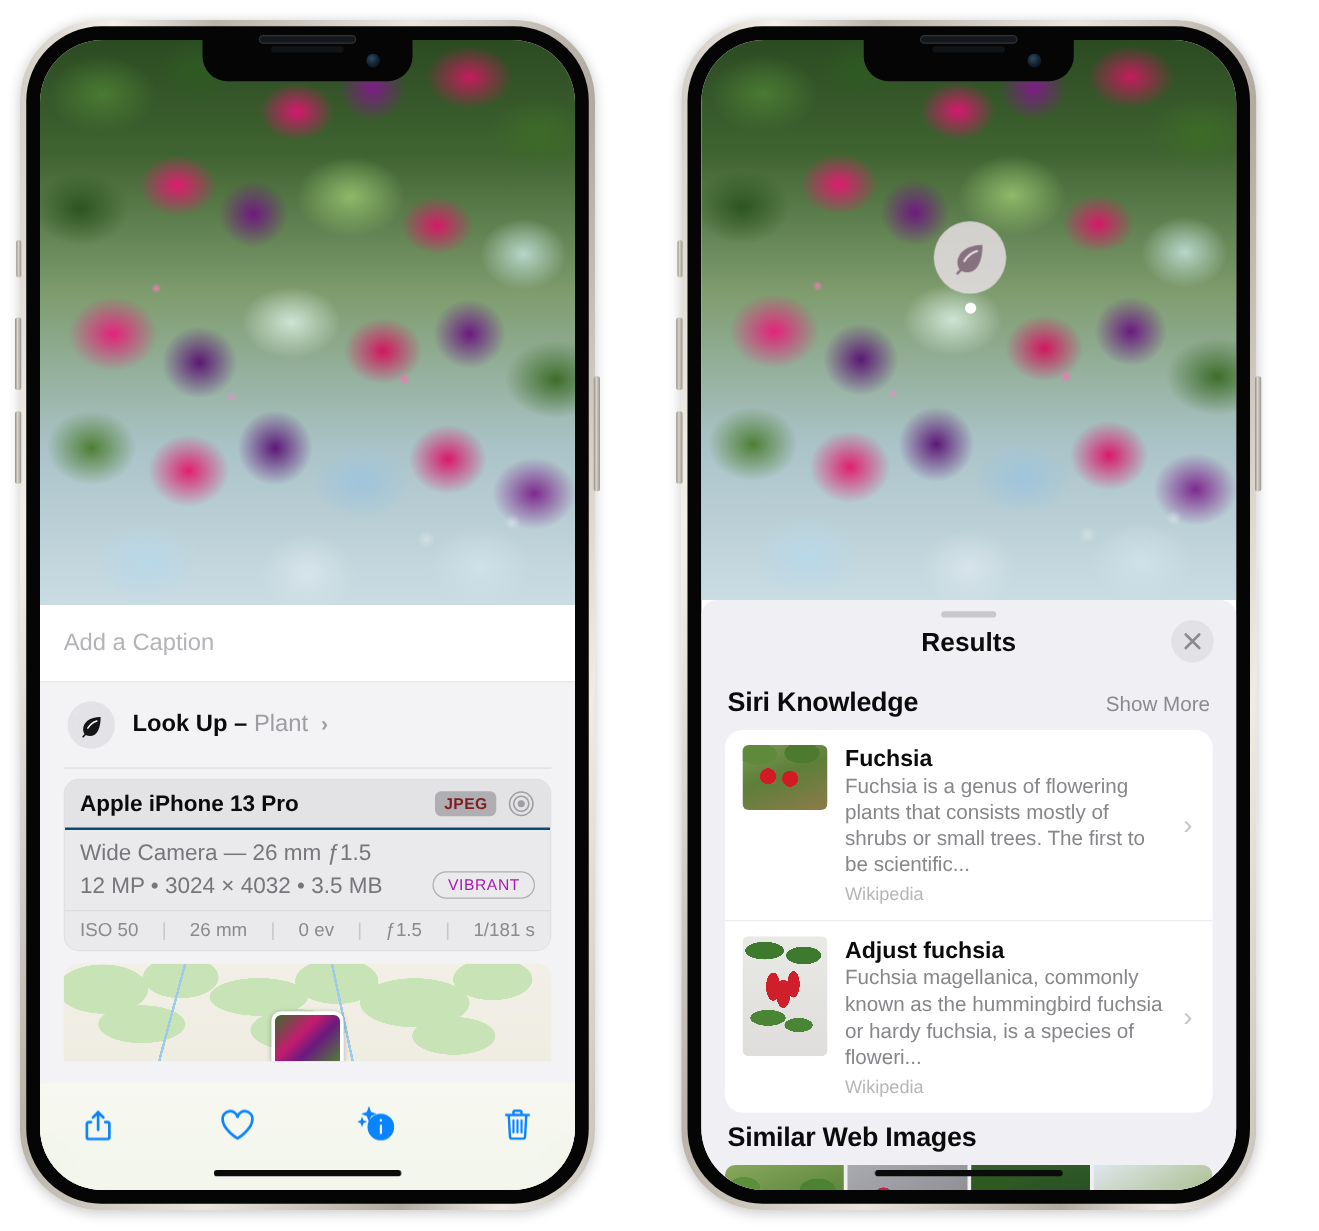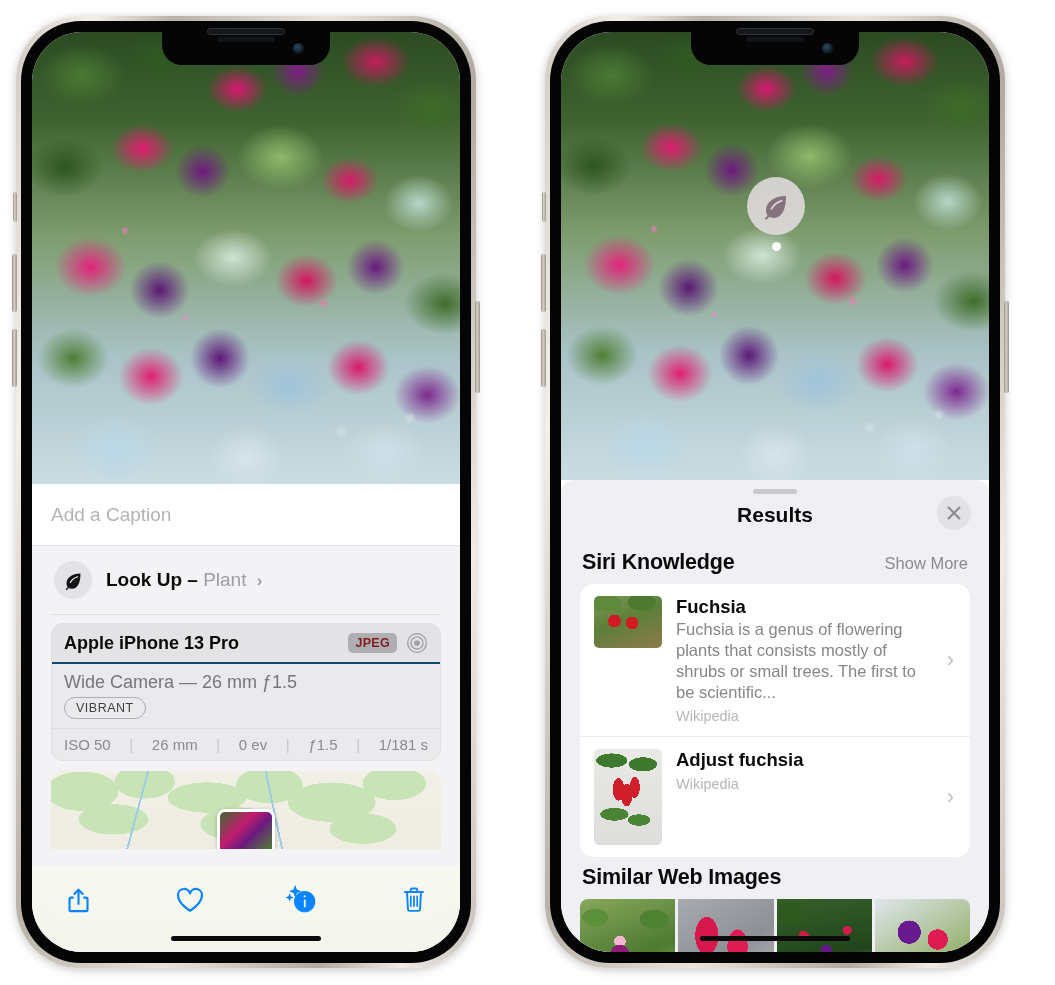--- a/index.html
+++ b/index.html
@@ -193,21 +193,21 @@
   .jpeg-badge {
     background:#aeaeb3; color:#7f1d1d; font-size:12.5px; font-weight:700;
     padding: 3px 7px; border-radius: 5px; letter-spacing:.3px;
   }
   .aperture-ico { width:22px; height:22px; }
   .cam-body { padding: 8px 12px 9px 12px; background:#eaeaec; }
   .cam-l1 { font-size: 18px; color:#76767b; }
   .cam-l2row { display:flex; align-items:center; justify-content:space-between; margin-top:4px; }
   .cam-l2 { font-size: 18px; color:#76767b; }
   .vibrant {
-    font-size: 12.5px; color:#404040; letter-spacing:.5px;
+    font-size: 12.5px; color:#a21caf; letter-spacing:.5px;
     border:1px solid #aeaeb3; border-radius: 11px; padding: 3px 11px;
   }
   .exif {
     display:flex; align-items:center; justify-content:space-between;
     padding: 7px 12px; border-top:1px solid #dcdcdf; background:#eaeaec;
   }
   .exif span.v { font-size:15px; color:#8a8a8f; }
   .exif span.sep { color:#c7c7cc; font-size:15px; }
 
   .map-card {
@@ -400,20 +400,21 @@
                 <svg class="aperture-ico" viewBox="0 0 24 24">
                   <circle cx="12" cy="12" r="10.2" fill="none" stroke="#9e9ea3" stroke-width="1.4"></circle>
                   <circle cx="12" cy="12" r="6.6" fill="none" stroke="#9e9ea3" stroke-width="1.4"></circle>
                   <circle cx="12" cy="12" r="3.1" fill="#9e9ea3"></circle>
                 </svg>
               </span>
             </div>
             <div class="cam-body">
               <div class="cam-l1">Wide Camera — 26 mm ƒ1.5</div>
               <div class="cam-l2row">
+                <span class="cam-l2">12 MP • 3024 × 4032 • 3.5 MB</span>
                 <span class="vibrant">VIBRANT</span>
               </div>
             </div>
             <div class="exif">
               <span class="v">ISO 50</span>
               <span class="sep">|</span>
               <span class="v">26 mm</span>
               <span class="sep">|</span>
               <span class="v">0 ev</span>
               <span class="sep">|</span>
@@ -519,20 +520,21 @@
                 <div class="kn-name">Fuchsia</div>
                 <div class="kn-desc">Fuchsia is a genus of flowering plants that consists mostly of shrubs or small trees. The first to be scientific...</div>
                 <div class="kn-src">Wikipedia</div>
               </div>
               <div class="kn-chev">›</div>
             </div>
             <div class="kn-row">
               <div class="kn-thumb tall thumb-b"></div>
               <div class="kn-text">
                 <div class="kn-name">Adjust fuchsia</div>
+                <div class="kn-desc">Fuchsia magellanica, commonly known as the hummingbird fuchsia or hardy fuchsia, is a species of floweri...</div>
                 <div class="kn-src">Wikipedia</div>
               </div>
               <div class="kn-chev">›</div>
             </div>
           </div>
 
           <div class="sec-head">
             <span class="sec-title">Similar Web Images</span>
           </div>
 

